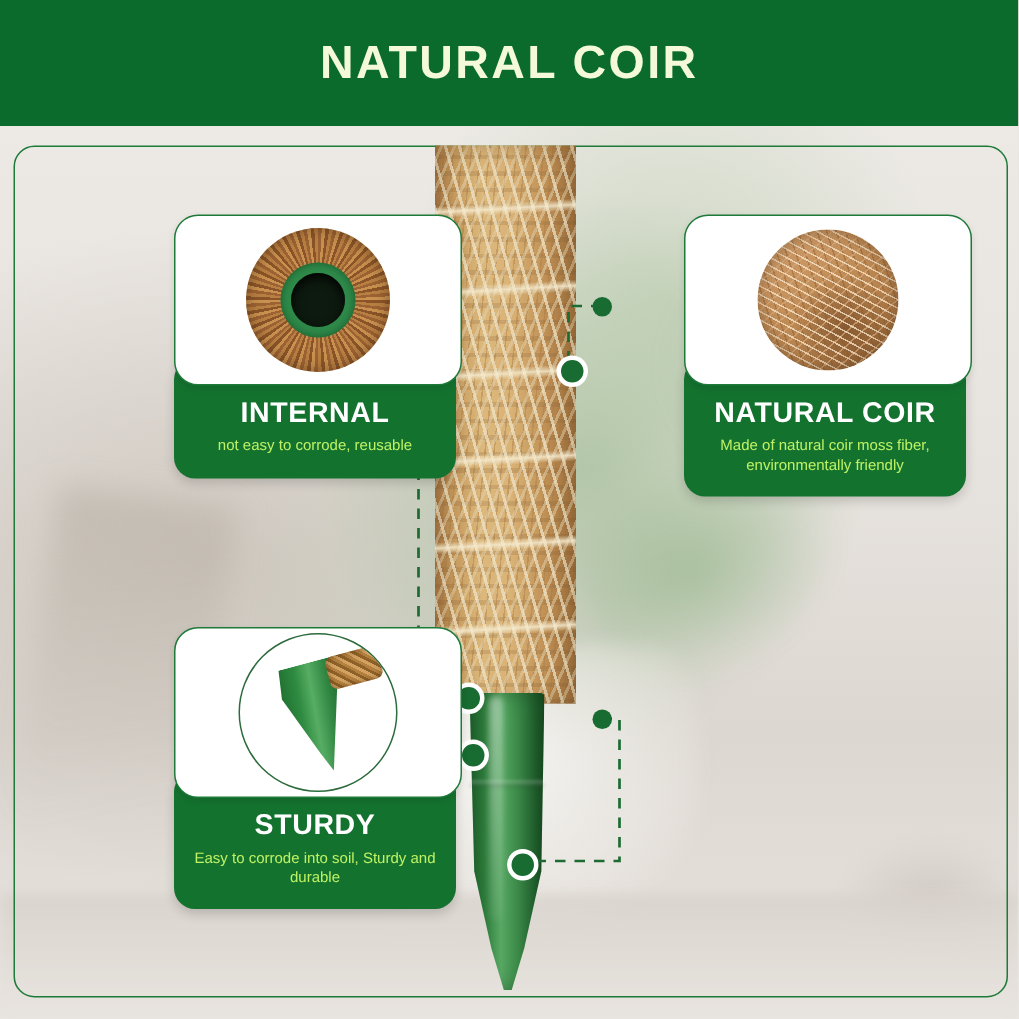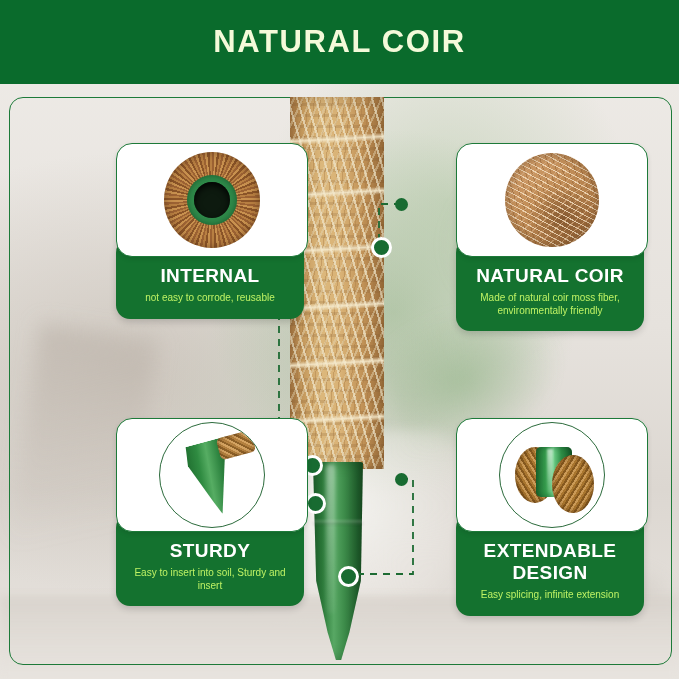--- a/index.html
+++ b/index.html
@@ -241,37 +241,18 @@
         <div class="c3-circle">
           <div class="c3-stick"></div>
           <div class="c3-cap"></div>
         </div>
       </div>
     </div>
     <div class="body">
       <div class="title">
         <span>STURDY</span><br>
       </div>
-      <div class="desc">Easy to insert into soil, Sturdy and insert</div>
-    </div>
-  </div>
-
-  <div class="card" id="card-br">
-    <div class="photo">
-      <div class="art">
-        <div class="c4-circle">
-          <div class="c4-diskL"></div>
-          <div class="c4-tube"></div>
-          <div class="c4-tube-hl"></div>
-          <div class="c4-diskR"></div>
-        </div>
-      </div>
-    </div>
-    <div class="body">
-      <div class="title">
-        <span>EXTENDABLE</span><br>
-        <span>DESIGN</span>
-      </div>
-      <div class="desc">Easy splicing, infinite extension</div>
-    </div>
-  </div>
+      <div class="desc">Easy to corrode into soil, Sturdy and durable</div>
+    </div>
+  </div>
+
 
 </div>
 
 </body></html>

